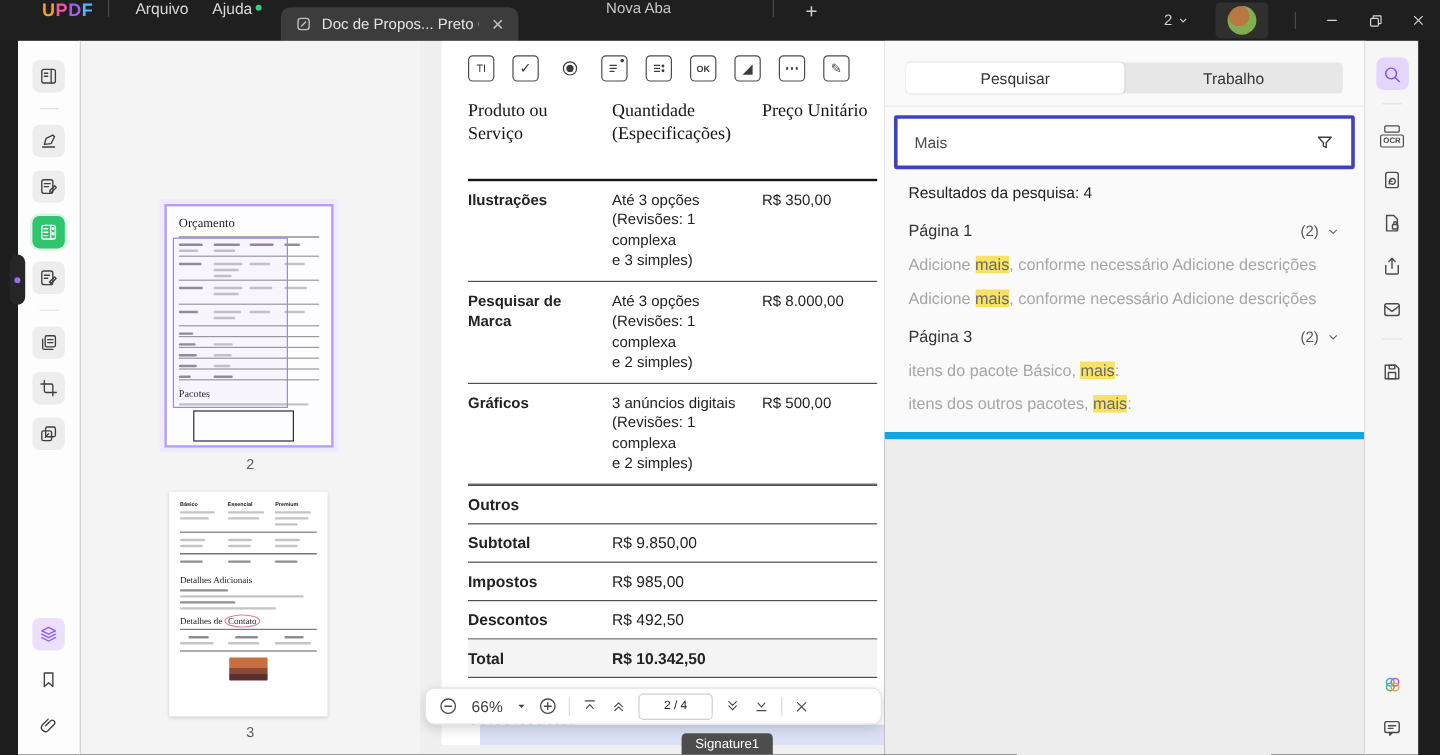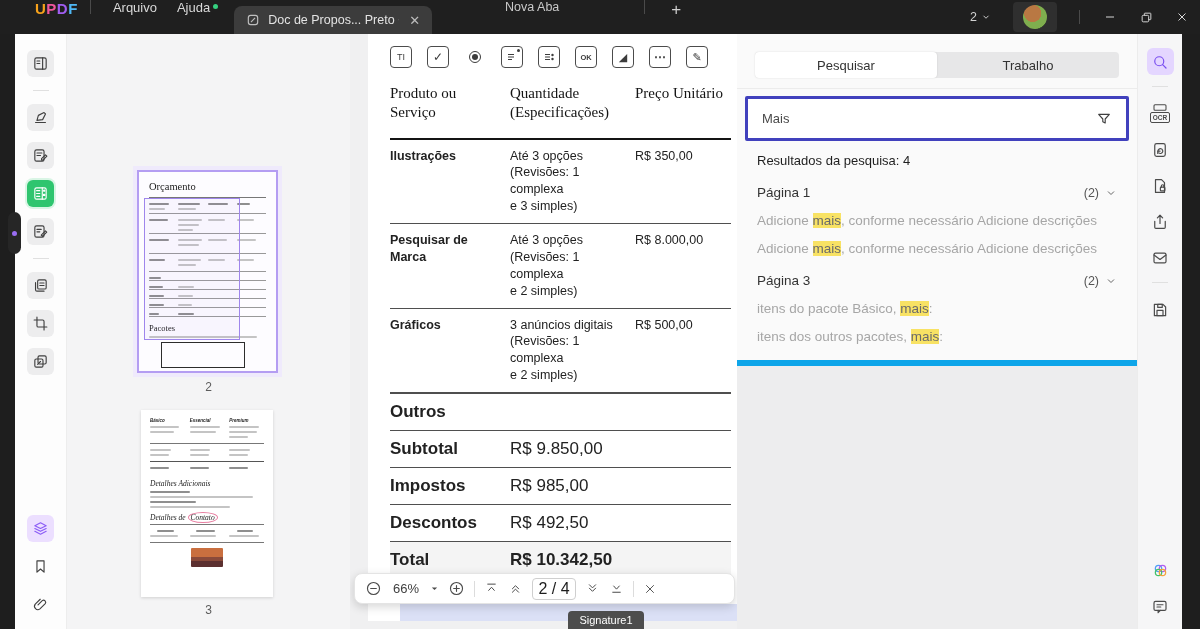--- a/index.html
+++ b/index.html
@@ -54,51 +54,51 @@
   .t1 { left:74px; top:11px; width:132px; height:92px; padding:8px 10px; }
   .t1 .mini-serif { font-size:9px; margin:4px 0 3px; }
   .t2 { left:70px; top:136px; width:141px; height:203px; background:#fdfcff; border:2px solid #b49df2; box-shadow:0 0 0 4px #efeafc; padding:9px 10px; }
   .t2 .mini-serif.h { font-size:10.5px; margin-bottom:5px; }
   .mini-table { border-top:1px solid #777; }
   .mini-row { display:flex; border-bottom:1px solid #999; padding:2px 0; }
   .mini-row > div { flex:1; }
   .sel-rect { position:absolute; left:5px; top:26px; width:96px; height:142px; border:1.5px solid #9f86ec; background:rgba(150,120,240,.05); }
   .t2 .mini-serif.s { font-size:8.5px; margin-top:6px; }
   .black-rect { width:84px; height:26px; border:1.5px solid #2c2c2c; margin:4px 0 0 12px; }
-  .t3 { left:74px; top:376px; width:132px; height:187px; padding:8px 9px;font-style:italic; }
+  .t3 { left:74px; top:376px; width:132px; height:187px; padding:8px 9px; }
   .t3 .cols { display:flex; gap:5px; border-bottom:1px solid #777; padding-bottom:2px; }
   .t3 .cols > div { flex:1; }
   .t3 .colhead { font-size:4.5px; color:#222; font-weight:bold; margin-bottom:2px; }
   .t3 .mini-serif { font-size:7.5px; margin:5px 0 2px; }
   .circled { border:1px solid #e87ea1; border-radius:50%; padding:0 2px; }
   .sunset { width:32px; height:19px; margin:5px auto 0; background:linear-gradient(#c96f3f 0 45%, #8a4a3a 46% 70%, #5c3030 71%); border-radius:1px; }
 
   
   .docarea { width:387px; background:#f0f0f1; position:relative; overflow:hidden; }
   .page { position:absolute; left:18px; top:0; right:0; height:570px; background:#fff; overflow:hidden; }
   .form-toolbar { position:absolute; left:22px; top:12px; display:flex; gap:15px; }
   .ft-icon { width:22px; height:22px; border:1.5px solid #4c4c4c; border-radius:4px; display:flex; align-items:center; justify-content:center; font-size:9px; color:#3c3c3c; background:#fff; position:relative; }
   .ft-icon .corner-dot { position:absolute; top:2px; right:2px; width:3px; height:3px; border-radius:50%; background:#3c3c3c; }
   .ft-icon .radio-outer { width:12px; height:12px; border:1.5px solid #3c3c3c; border-radius:50%; display:flex; align-items:center; justify-content:center; }
   .ft-icon .radio-inner { width:6px; height:6px; border-radius:50%; background:#3c3c3c; }
   .doc-content { position:absolute; left:22px; right:6px; top:50px; }
-  .doc-table-head { display:flex; font-family:"Liberation Serif", serif; font-size:15px; color:#141414; line-height:1.25; padding-bottom:16px; border-bottom:2.5px solid #141414; }
+  .doc-table-head { display:flex; font-family:"Liberation Serif", serif; font-size:15px; color:#141414; line-height:1.25; padding-bottom:27px; border-bottom:2.5px solid #141414; }
   .c1 { width:120px; } .c2 { width:125px; } .c3 { flex:1; }
   .pre { white-space:pre-line; }
   .doc-row { display:flex; font-size:12.5px; color:#222; line-height:1.35; padding:8px 0; border-bottom:1.5px solid #4f4f4f; }
   .doc-row .c1 { font-weight:bold; }
-  .sum-row { display:flex; font-size:17px; color:#222; padding:8px 0; border-bottom:1.5px solid #4f4f4f; }
+  .sum-row { display:flex; font-size:13px; color:#222; padding:8px 0; border-bottom:1.5px solid #4f4f4f; }
   .sum-row .c1 { font-weight:bold; }
   .sum-row.total { background:#f4f4f4; font-weight:bold; }
   .sec-head { font-family:"Liberation Serif", serif; font-size:28px; color:#141414; margin-top:26px; letter-spacing:.5px; }
 
   .float-bar { position:absolute; left:4px; top:539px; width:381px; height:31px; background:#fff; border:1px solid #e4e4e4; border-radius:8px; box-shadow:0 3px 10px rgba(0,0,0,.16); display:flex; align-items:center; padding:0 10px; gap:9px; z-index:6; font-size:13px; color:#3f3f3f; }
   .float-bar svg { stroke:#4a4a4a; fill:none; stroke-width:1.6; stroke-linecap:round; stroke-linejoin:round; }
   .fb-sep { width:1px; height:16px; background:#dcdcdc; }
-  .page-box { width:44px; height:22px; border:1px solid #cfcfcf; border-radius:4px; display:flex; align-items:center; justify-content:center; font-size:16px; color:#1d1d1d; background:#fff; }
+  .page-box { width:62px; height:22px; border:1px solid #cfcfcf; border-radius:4px; display:flex; align-items:center; justify-content:center; font-size:10px; color:#1d1d1d; background:#fff; }
   .zoom-val { min-width:30px; text-align:center; }
 
   .sig-strip { position:absolute; left:50px; right:0; top:570px; height:17px; background:#dbe0f6; }
   .sig-strip .left-block { position:absolute; left:-32px; top:0; width:32px; height:17px; background:#fff; }
   .sig-tip { position:absolute; left:218px; top:577px; width:76px; height:22px; background:#4d4d4d; border-radius:4px; color:#fff; font-size:11px; text-align:center; padding-top:3px; z-index:7; }
 
   
   .spanel { width:400px; background:#ededee; display:flex; flex-direction:column; }
   .sp-top { background:#fafafa; border-bottom:6px solid #0ea5e9; padding-bottom:16px; }
   .sp-tabs { margin:18px 18px 0; height:26px; background:#e7e7e8; border-radius:4px; display:flex; font-size:13px; color:#333; }

